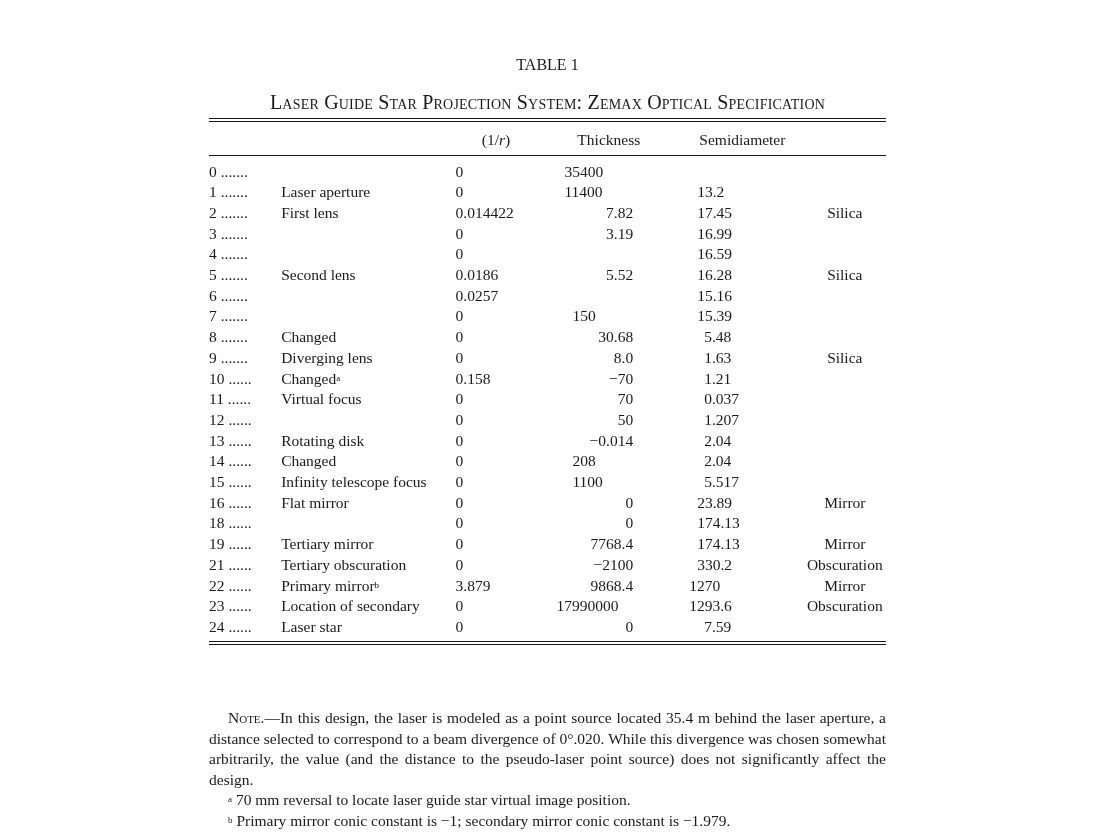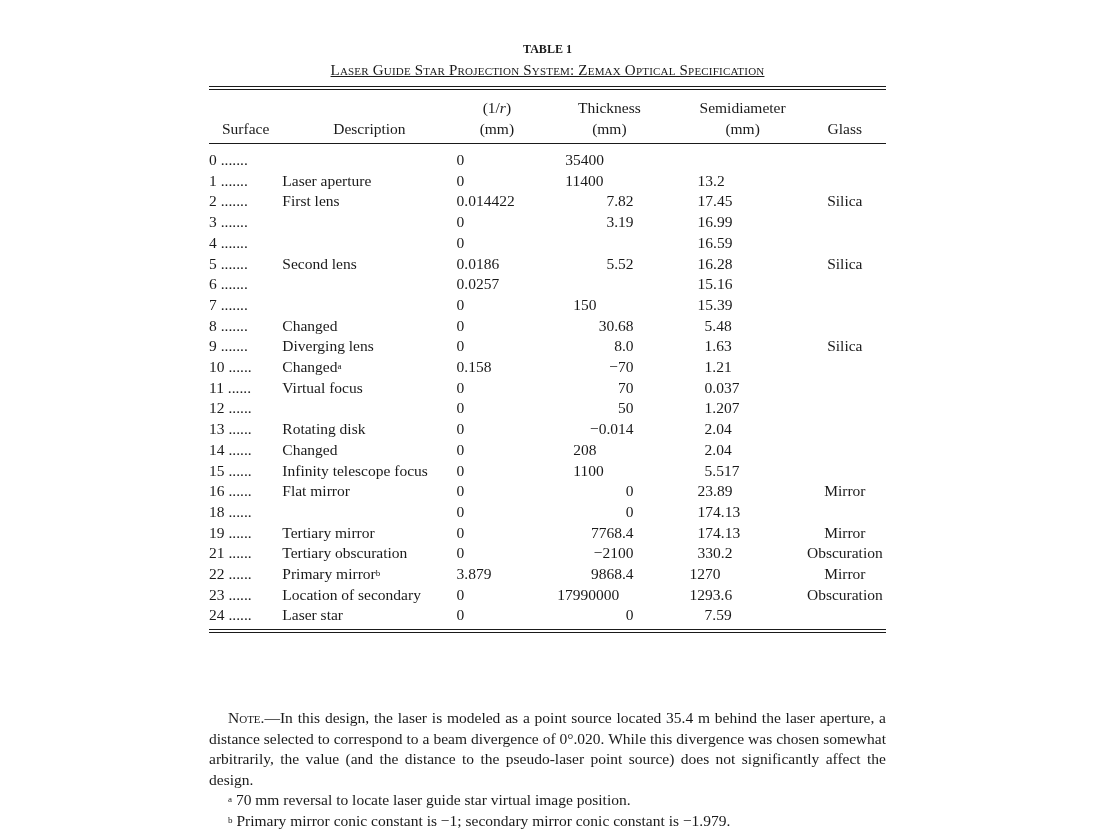--- a/index.html
+++ b/index.html
@@ -5,25 +5,25 @@
   html, body { margin: 0; padding: 0; background: #ffffff; }
   body {
     width: 1100px; height: 834px; position: relative; overflow: hidden;
     font-family: "Liberation Serif", "DejaVu Serif", serif;
     color: #1a1a1a;
   }
   .table-wrap {
     position: absolute; left: 209px; top: 38px; width: 677px;
   }
   .title {
-    text-align: center; font-size: 12px; line-height: 22px; margin: 0; font-weight: bold;
+    text-align: center; font-size: 16px; line-height: 22px; margin: 16px;
   }
   .subtitle {
-    text-align: center; font-size: 15px; line-height: 20px; margin: 0;
-    font-variant: small-caps; letter-spacing: 0.2px; text-decoration: underline;
+    text-align: center; font-size: 20px; line-height: 20px; margin: 0;
+    font-variant: small-caps; letter-spacing: 0.2px;
   }
   .double-rule {
     height: 0; border-top: 1.5px solid #1a1a1a; border-bottom: 1.5px solid #1a1a1a;
     padding-top: 2px; box-sizing: content-box;
   }
   .single-rule { height: 0; border-top: 1.5px solid #1a1a1a; }
   table { border-collapse: collapse; width: 677px; font-size: 15.5px; }
   th { font-weight: normal; vertical-align: bottom; line-height: 20.5px; padding: 0; }
   td { padding: 0; line-height: 20.7px; white-space: nowrap; }
   .c-surf { width: 84px; padding-left: 0; }
@@ -63,28 +63,20 @@
         </tr>
       <tr>
         <th class="c-surf"></th>
         <th class="c-desc"></th>
         <th class="c-curv"><span id="curv-unit">(1/<i>r</i>)</span></th>
         <th class="c-thick">Thickness</th>
         <th class="c-semi">Semidiameter</th>
         <th class="c-glass"></th>
       </tr>
       <tr>
-        <th class="c-surf">Surface</th>
-        <th class="c-desc">Description</th>
-        <th class="c-curv">(mm)</th>
-        <th class="c-thick">(mm)</th>
-        <th class="c-semi">(mm)</th>
-        <th class="c-glass">Glass</th>
-      </tr>
-      <tr>
           <th colspan="6" style="height:4px;"></th>
         </tr>
       <tr>
           <th colspan="6" style="padding:0;">
             <div class="single-rule"></div>
           </th>
         </tr>
       <tr>
           <th colspan="6" style="height:6px;"></th>
         </tr>

